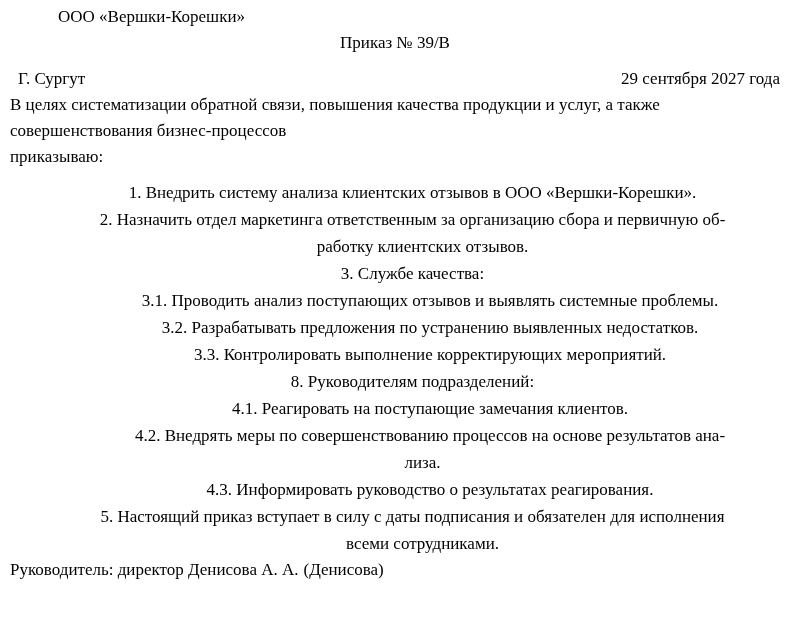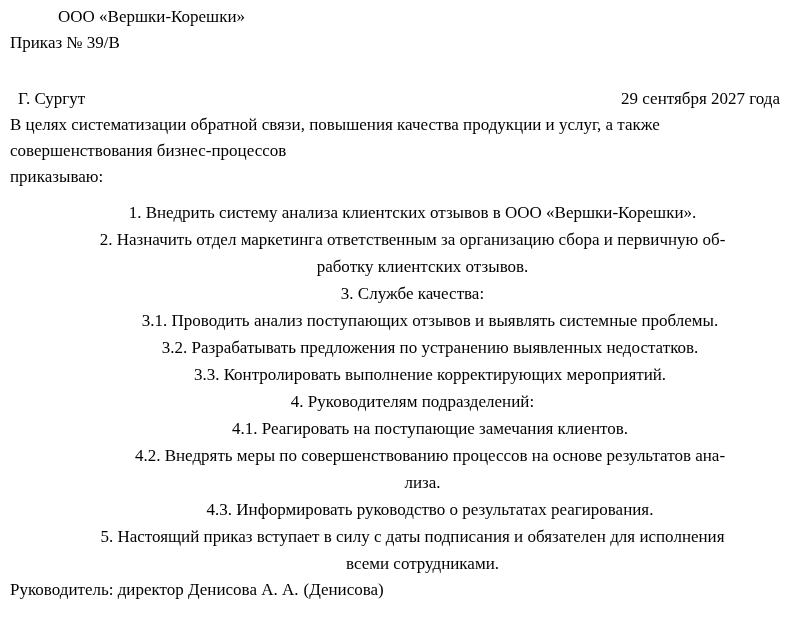--- a/index.html
+++ b/index.html
@@ -14,30 +14,30 @@
     padding: 4px 20px 0 10px;
     background: #ffffff;
     color: #000000;
     font-family: "Liberation Serif", "DejaVu Serif", serif;
     font-size: 17px;
     line-height: 26px;
     overflow: hidden;
   }
   .page p { margin: 0; }
   .company { text-indent: 48px; }
-  .center { }
+  .center { text-align: center; }
   .title { margin-top: 9px; }
   .subject { margin-top: 6px; }
   .row {
     margin-top: 10px;
     display: flex;
     justify-content: space-between;
     align-items: baseline;
   }
-  .city { padding-left: 8px; margin-top: 20px; }
+  .city { padding-left: 8px; }
   .preamble {
     margin-top: 5px;
     white-space: pre-wrap;
   }
   .decree { margin-top: 9px; }
   .list {
     margin-top: 9px;
     line-height: 27px;
   }
   .item {
@@ -71,21 +71,21 @@
 совершенствования бизнес-процессов</p>
   <p class="decree">приказываю:</p>
   <div class="list" id="items">
       <div class="item lvl1">1. Внедрить систему анализа клиентских отзывов в ООО «Вершки-Корешки».</div>
       <div class="item lvl1">2. Назначить отдел маркетинга ответственным за организацию сбора и первичную об-
 работку клиентских отзывов.</div>
       <div class="item lvl1">3. Службе качества:</div>
       <div class="item lvl2">3.1. Проводить анализ поступающих отзывов и выявлять системные проблемы.</div>
       <div class="item lvl2">3.2. Разрабатывать предложения по устранению выявленных недостатков.</div>
       <div class="item lvl2">3.3. Контролировать выполнение корректирующих мероприятий.</div>
-      <div class="item lvl1">4. Руководителям подразделений:</div>
+      <div class="item lvl1">8. Руководителям подразделений:</div>
       <div class="item lvl2">4.1. Реагировать на поступающие замечания клиентов.</div>
       <div class="item lvl2">4.2. Внедрять меры по совершенствованию процессов на основе результатов ана-
 лиза.</div>
       <div class="item lvl2">4.3. Информировать руководство о результатах реагирования.</div>
       <div class="item lvl1">5. Настоящий приказ вступает в силу с даты подписания и обязателен для исполнения
 всеми сотрудниками.</div>
     </div>
   <p class="signature">
     <span>Руководитель: директор Денисова А. А.</span><span class="it">(Денисова)</span>
   </p>

